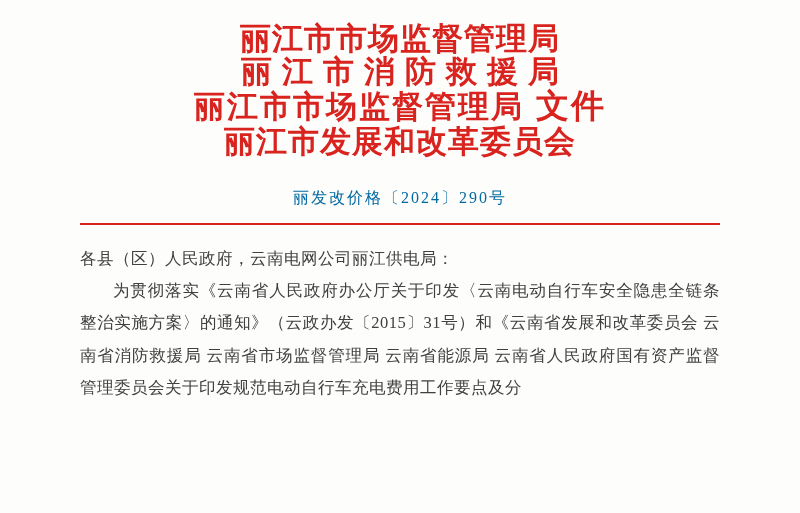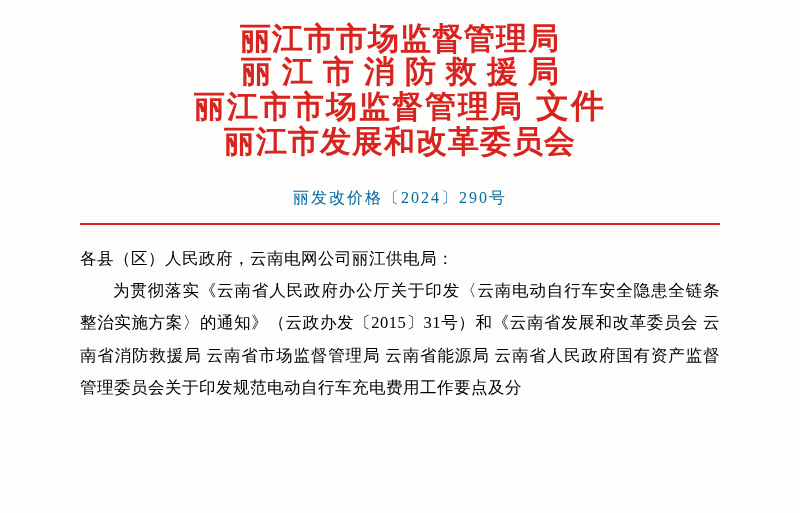--- a/index.html
+++ b/index.html
@@ -83,21 +83,21 @@
     letter-spacing: 1px;
     color: #111;
     font-family: "Liberation Serif", serif;
   }
 
   
   .body-text {
     margin-top: 18px;
     font-size: 16.5px;
     line-height: 1.95;
-    color: #000000;
+    color: #404040;
     letter-spacing: 0.5px;
     text-align: justify;
     font-family: "Liberation Serif", serif;
   }
   .body-text p {
     margin: 0;
   }
   .body-text p.indent {
     text-indent: 2em;
   }

